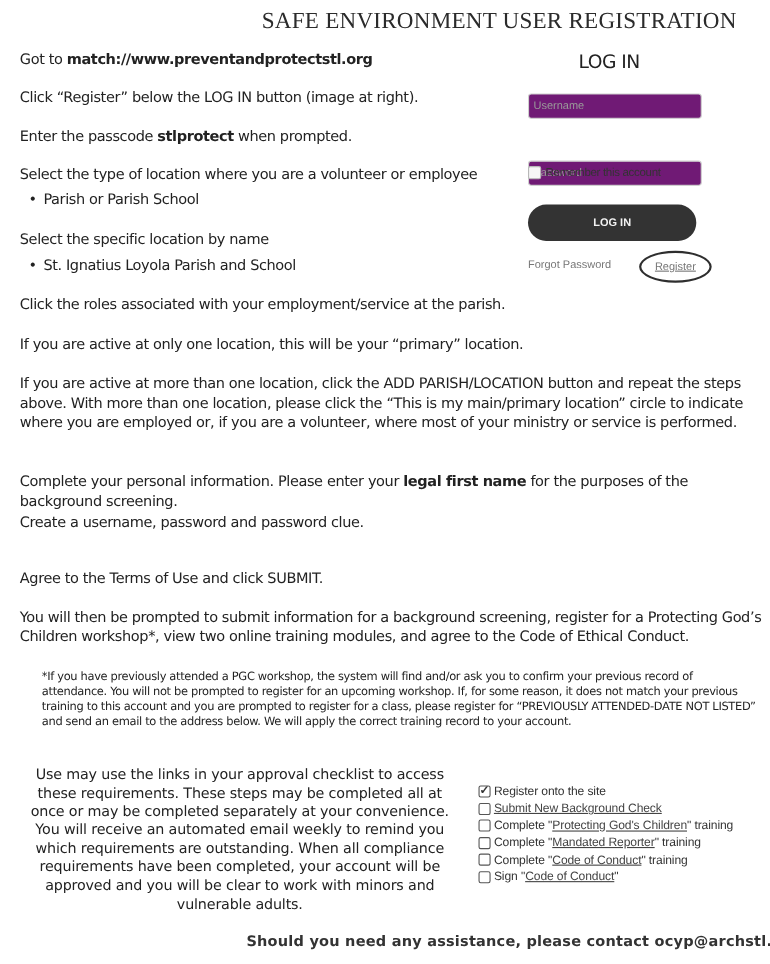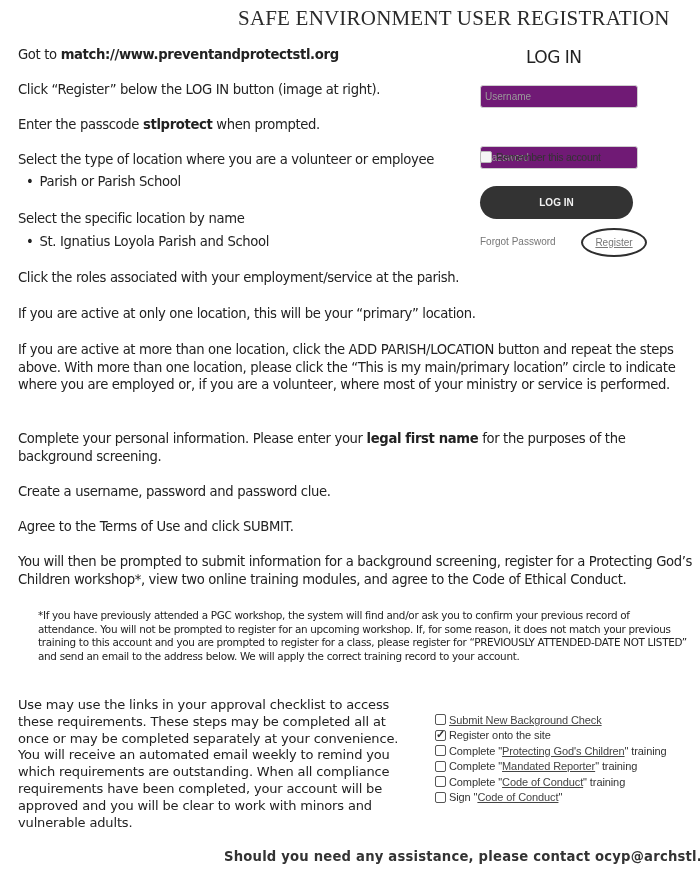--- a/index.html
+++ b/index.html
@@ -17,21 +17,21 @@
   .login-title { position: absolute; left: 526px; top: 47px; font-size: 17px; color: #222; letter-spacing: -0.5px; }
   .field { position: absolute; left: 480px; width: 158px; height: 23px; border: 1px solid #cfcfcf; border-radius: 3px; background: #701a75; font-size: 10px; color: #9a9a9a; padding: 5px 4px; font-family: "Liberation Sans", sans-serif; }
   .remember { position: absolute; left: 480px; top: 151px; display: flex; align-items: center; gap: 4px; font-size: 10.5px; color: #333; font-family: "Liberation Sans", sans-serif; letter-spacing: -0.3px; }
   .remember .box { width: 12px; height: 12px; border: 1px solid #b8b8b8; border-radius: 2px; background: #f6f6f6; }
   .login-btn { position: absolute; left: 480px; top: 186px; width: 153px; height: 33px; border-radius: 17px; background: #333333; color: #f2f2f2; font-family: "Liberation Sans", sans-serif; font-weight: bold; font-size: 10px; text-align: center; line-height: 33px; }
   .forgot { position: absolute; left: 480px; top: 236px; font-family: "Liberation Sans", sans-serif; font-size: 10px; color: #777; }
   .register { position: absolute; left: 581px; top: 228px; width: 66px; height: 29px; border: 2px solid #2e2e2e; border-radius: 50%; font-family: "Liberation Sans", sans-serif; font-size: 10px; color: #777; text-align: center; line-height: 25px; text-decoration: underline; }
 
   .footnote { position: absolute; left: 38px; top: 609px; width: 650px; font-size: 10.4px; line-height: 13.6px; color: #222; letter-spacing: -0.3px; }
 
-  .bottom-left { position: absolute; left: 18px; top: 697px; width: 400px; font-size: 13px; line-height: 16.8px; color: #222; letter-spacing: -0.15px; }
+  .bottom-left { position: absolute; left: 18px; top: 697px; width: 400px; font-size: 13px; line-height: 16.8px; color: #222; letter-spacing: -0.15px; text-align: center; }
 
   .checklist { position: absolute; left: 435px; top: 712px; font-family: "Liberation Sans", sans-serif; font-size: 11px; color: #333; }
   .check-item { display: flex; align-items: center; height: 15.5px; white-space: nowrap; letter-spacing: -0.1px; }
   .cb { width: 11px; height: 11px; border: 1px solid #555; border-radius: 2px; margin-right: 3px; position: relative; background: #fff; flex: none; }
   .cb.checked::after { content: "✓"; position: absolute; left: 0px; top: -3px; font-size: 11px; color: #333; font-weight: bold; }
   .link { text-decoration: underline; color: #444; }
 
   .contact { position: absolute; left: 224px; top: 849px; font-size: 13.2px; font-weight: bold; color: #333; letter-spacing: 0.2px; white-space: nowrap; }
 </style>
 </head>
@@ -49,47 +49,47 @@
 <div class="p" style="top:151px;">Select the type of location where you are a volunteer or employee</div>
 <div class="bullet" style="top:174px;">Parish or Parish School</div>
 <div class="p" style="top:210px;">Select the specific location by name</div>
 <div class="bullet" style="top:234px;">St. Ignatius Loyola Parish and School</div>
 <div class="p" style="top:269px;">Click the roles associated with your employment/service at the parish.</div>
 <div class="p" style="top:305px;">If you are active at only one location, this will be your “primary” location.</div>
 <div class="p" style="top:341px; width:665px;">If you are active at more than one location, click the ADD PARISH/LOCATION button and repeat the steps above.  With more than one location, please click the “This is my main/primary location” circle to indicate where you are employed or, if you are a volunteer, where most of your ministry or service is performed.</div>
 <div class="p" style="top:430px; width:665px;">
   <span>Complete your personal information.  Please enter your </span><b>legal first name</b><span> for the purposes of the background screening.</span>
 </div>
-<div class="p" style="top:483px;">Create a username, password and password clue.</div>
+<div class="p" style="top:467px;">Create a username, password and password clue.</div>
 <div class="p" style="top:518px;">Agree to the Terms of Use and click SUBMIT.</div>
 <div class="p" style="top:553px; width:682px;">You will then be prompted to submit information for a background screening, register for a Protecting God’s Children workshop*, view two online training modules, and agree to the Code of Ethical Conduct.</div>
 
 <div class="login-title">LOG IN</div>
 <div class="field" style="top:85px;">Username</div>
 <div class="field" style="top:116px;margin-top:30px;">Password</div>
 <div class="remember">
   <span class="box"></span>
   <span>Remember this account</span>
 </div>
 <div class="login-btn">LOG IN</div>
 <div class="forgot">Forgot Password</div>
 <div class="register">Register</div>
 
 <div class="footnote">*If you have previously attended a PGC workshop, the system will find and/or ask you to confirm your previous record of attendance.  You will not be prompted to register for an upcoming workshop.  If, for some reason, it does not match your previous training to this account and you are prompted to register for a class, please register for “PREVIOUSLY ATTENDED-DATE NOT LISTED” and send an email to the address below.  We will apply the correct training record to your account.</div>
 
 <div class="bottom-left">Use may use the links in your approval checklist to access these requirements.  These steps may be completed all at once or may be completed separately at your convenience.  You will receive an automated email weekly to remind you which requirements are outstanding.  When all compliance requirements have been completed, your account will be approved and you will be clear to work with minors and vulnerable adults.</div>
 
 <div class="checklist">
   <div class="check-item">
+    <span class="cb checked"></span>
+    <span>Register onto the site</span>
+  </div>
+  <div class="check-item">
     <span class="cb"></span>
     <span class="link">Submit New Background Check</span>
-  </div>
-  <div class="check-item">
-    <span class="cb checked"></span>
-    <span>Register onto the site</span>
   </div>
   <div class="check-item">
     <span class="cb"></span>
     <span>Complete "</span>
       <span class="link">Protecting God's Children</span>
       <span>" training</span>
   </div>
   <div class="check-item">
     <span class="cb"></span>
     <span>Complete "</span>

